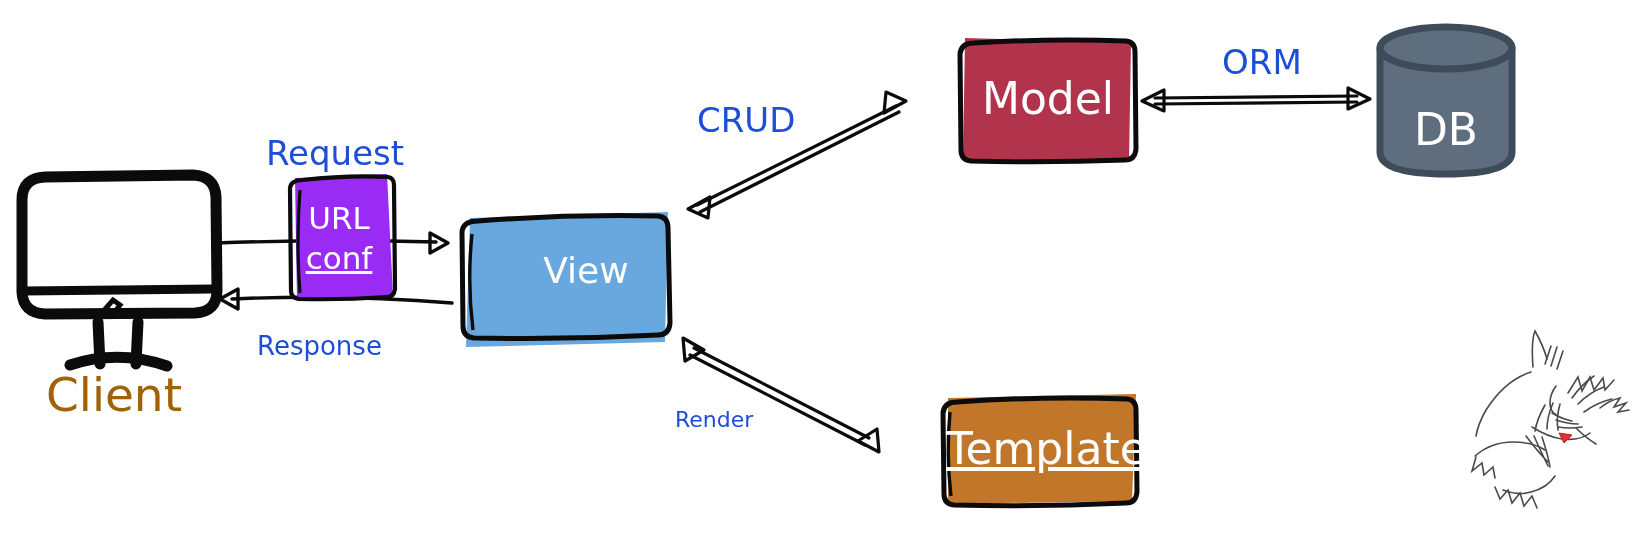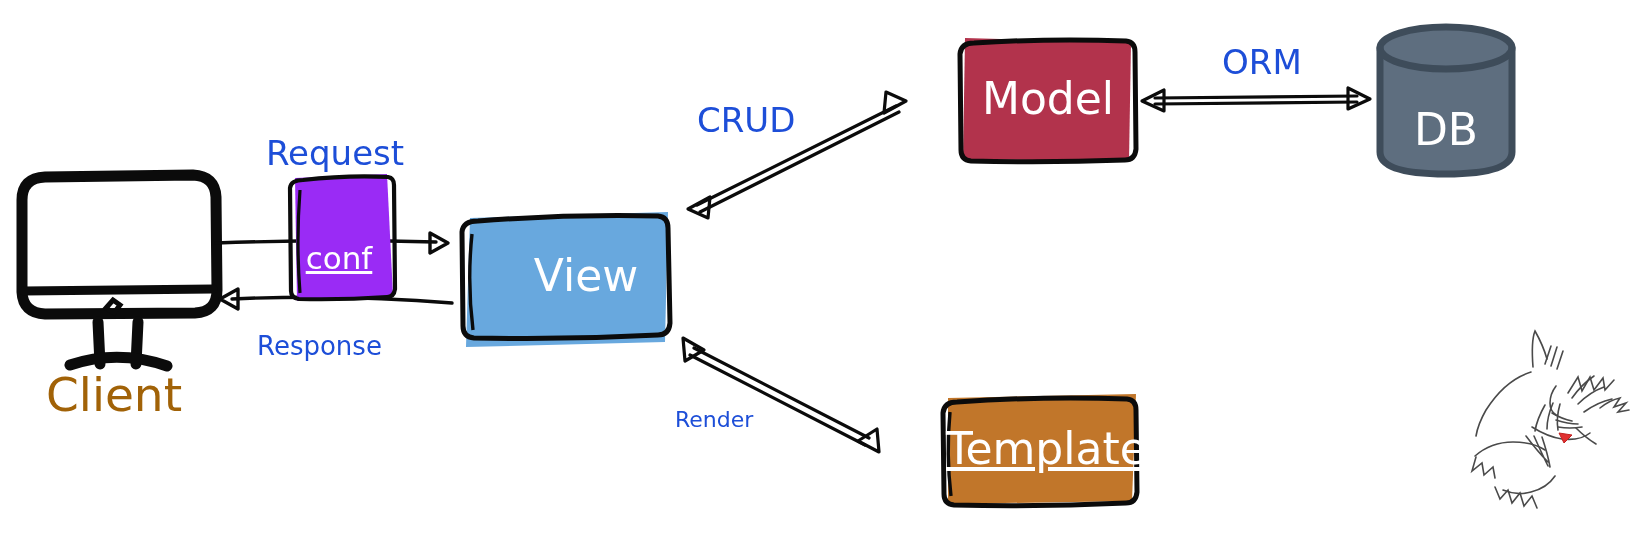--- a/index.html
+++ b/index.html
@@ -143,23 +143,24 @@
     </g>
     <path d="M1559 433 l13 2 l-8 8 z" fill="#e03030" stroke="#c02020" stroke-width="1"></path>
   </svg>
 
   <div class="client-label" style="left:46px; top:367px; font-size:47px;">Client</div>
 
   <div class="edge-label" style="left:266px; top:117px; font-size:34px;margin-top:16px;">Request</div>
 
   <div class="edge-label" style="left:257px; top:331px; font-size:26px;">Response</div>
 
+  <div class="node-label" style="left:289px; top:200px; width:100px; font-size:31px;">URL</div>
   <div class="node-label" style="left:289px; top:240px; width:100px; font-size:31px;text-decoration:underline;">conf</div>
 
-  <div class="node-label" style="left:466px; top:250px; width:240px; font-size:44px;">View</div>
+  <div class="node-label" style="left:466px; top:250px; width:240px; font-size:36px;">View</div>
 
   <div class="edge-label" style="left:697px; top:100px; font-size:34px;">CRUD</div>
 
   <div class="node-label" style="left:963px; top:73px; width:170px; font-size:44px;">Model</div>
 
   <div class="edge-label" style="left:1222px; top:42px; font-size:34px;">ORM</div>
 
   <div class="node-label" style="left:1380px; top:104px; width:132px; font-size:44px;">DB</div>
 
   <div class="edge-label" style="left:675px; top:407px; font-size:22px;">Render</div>

